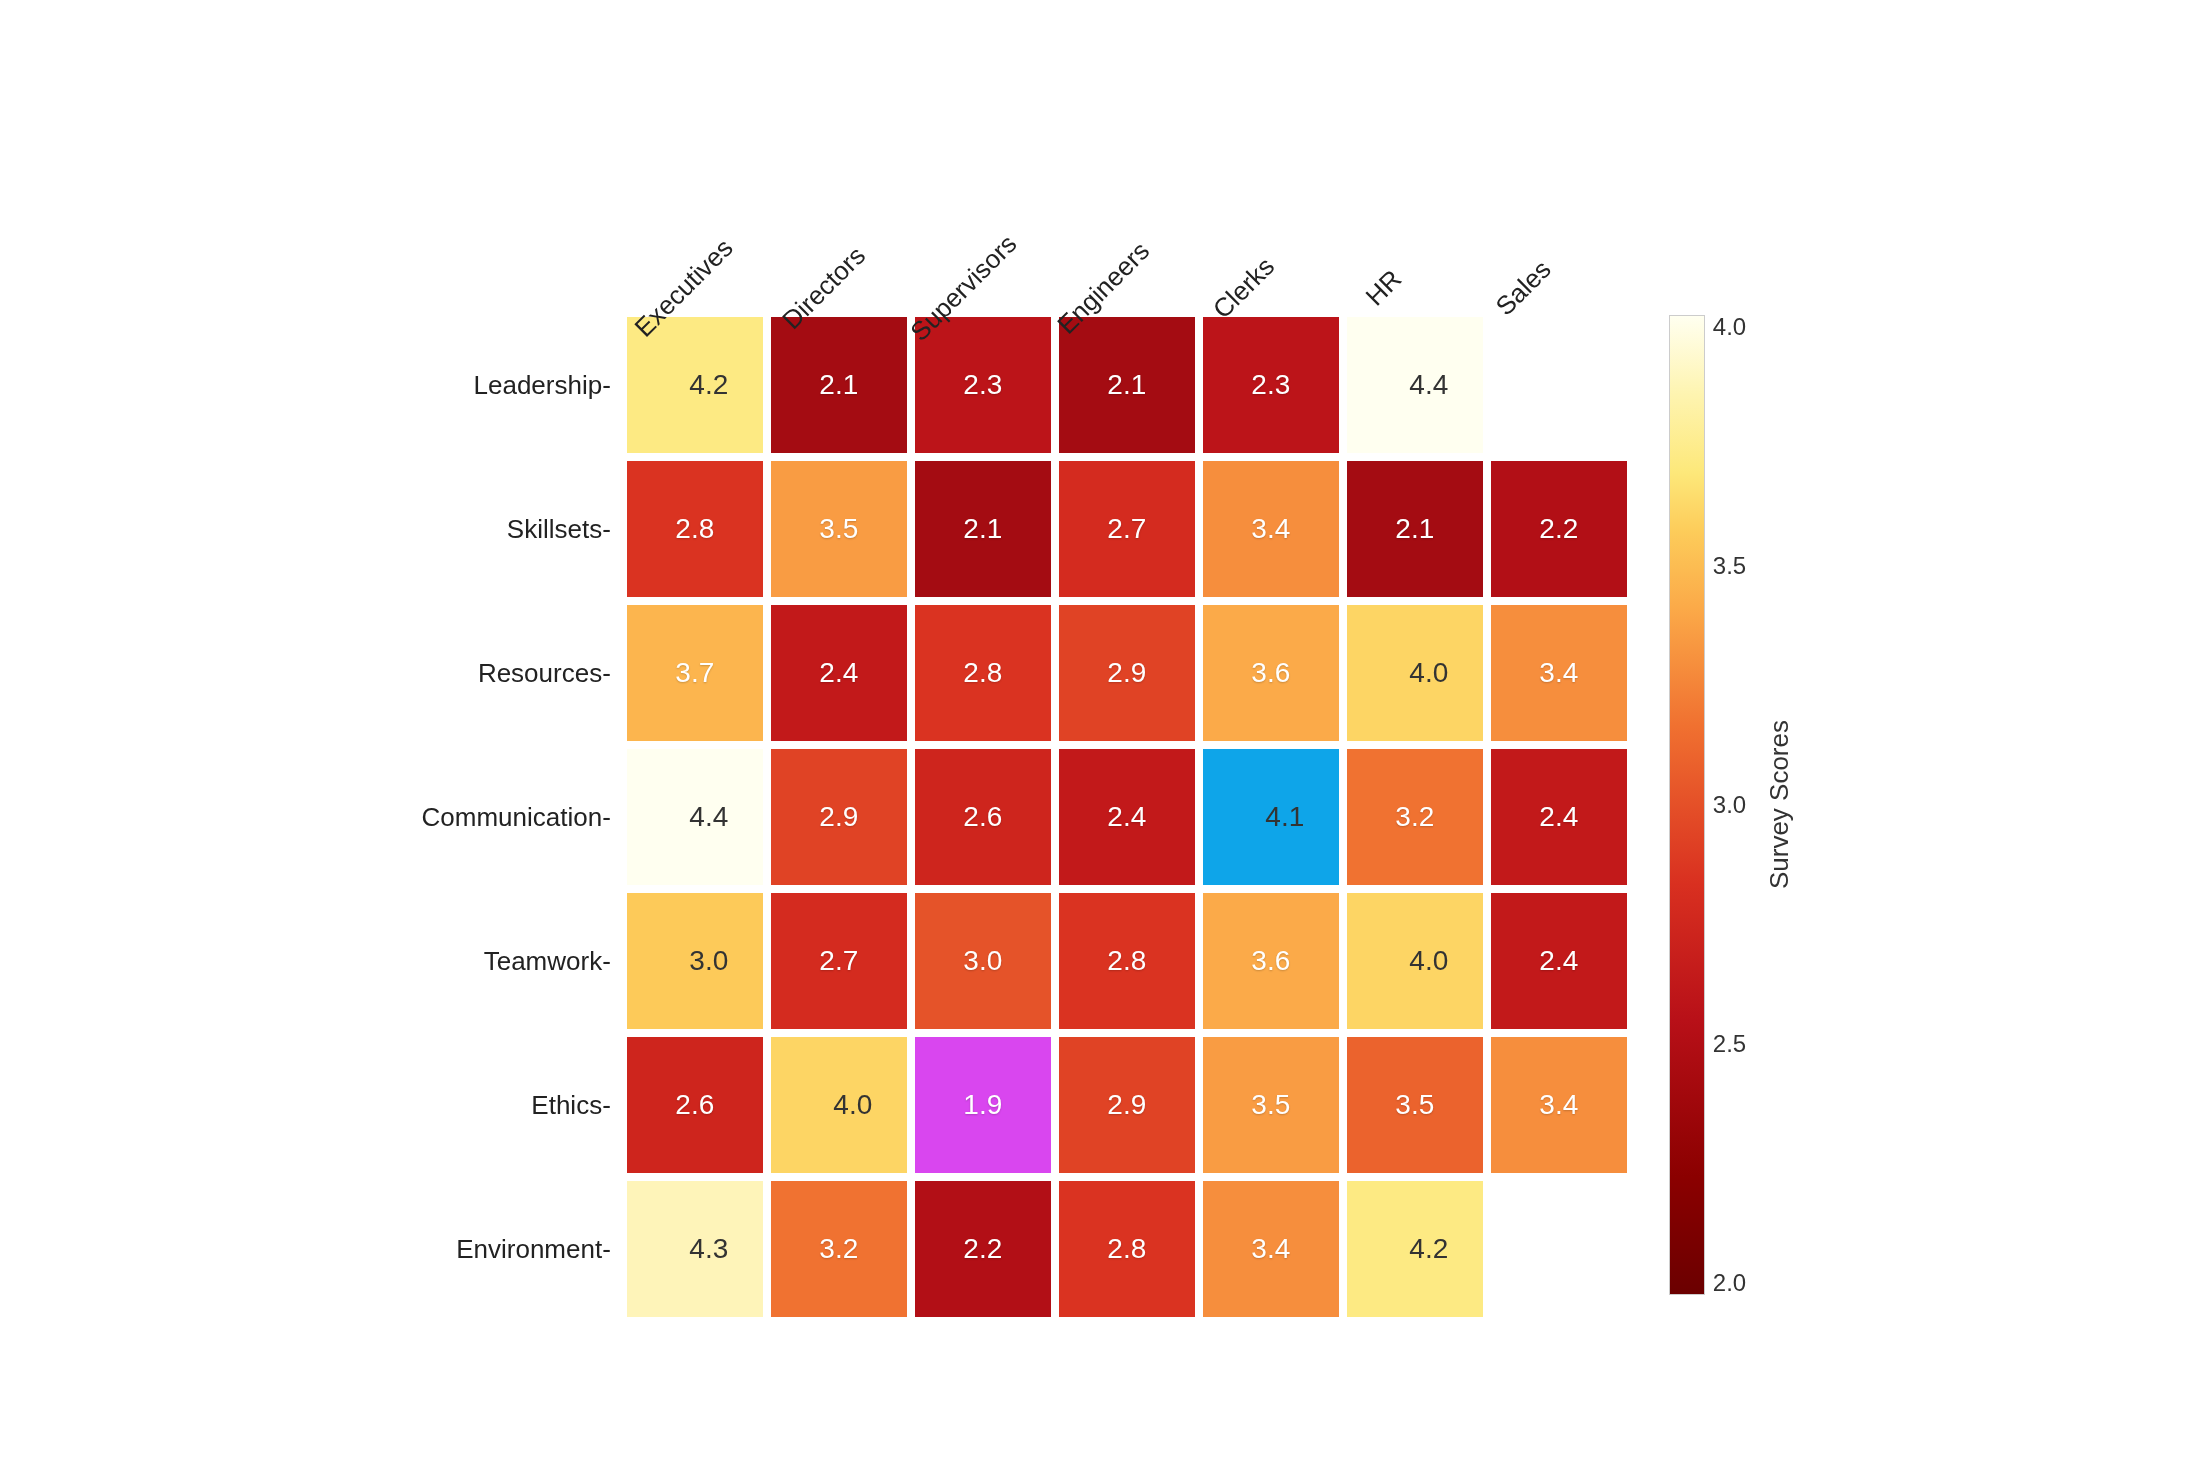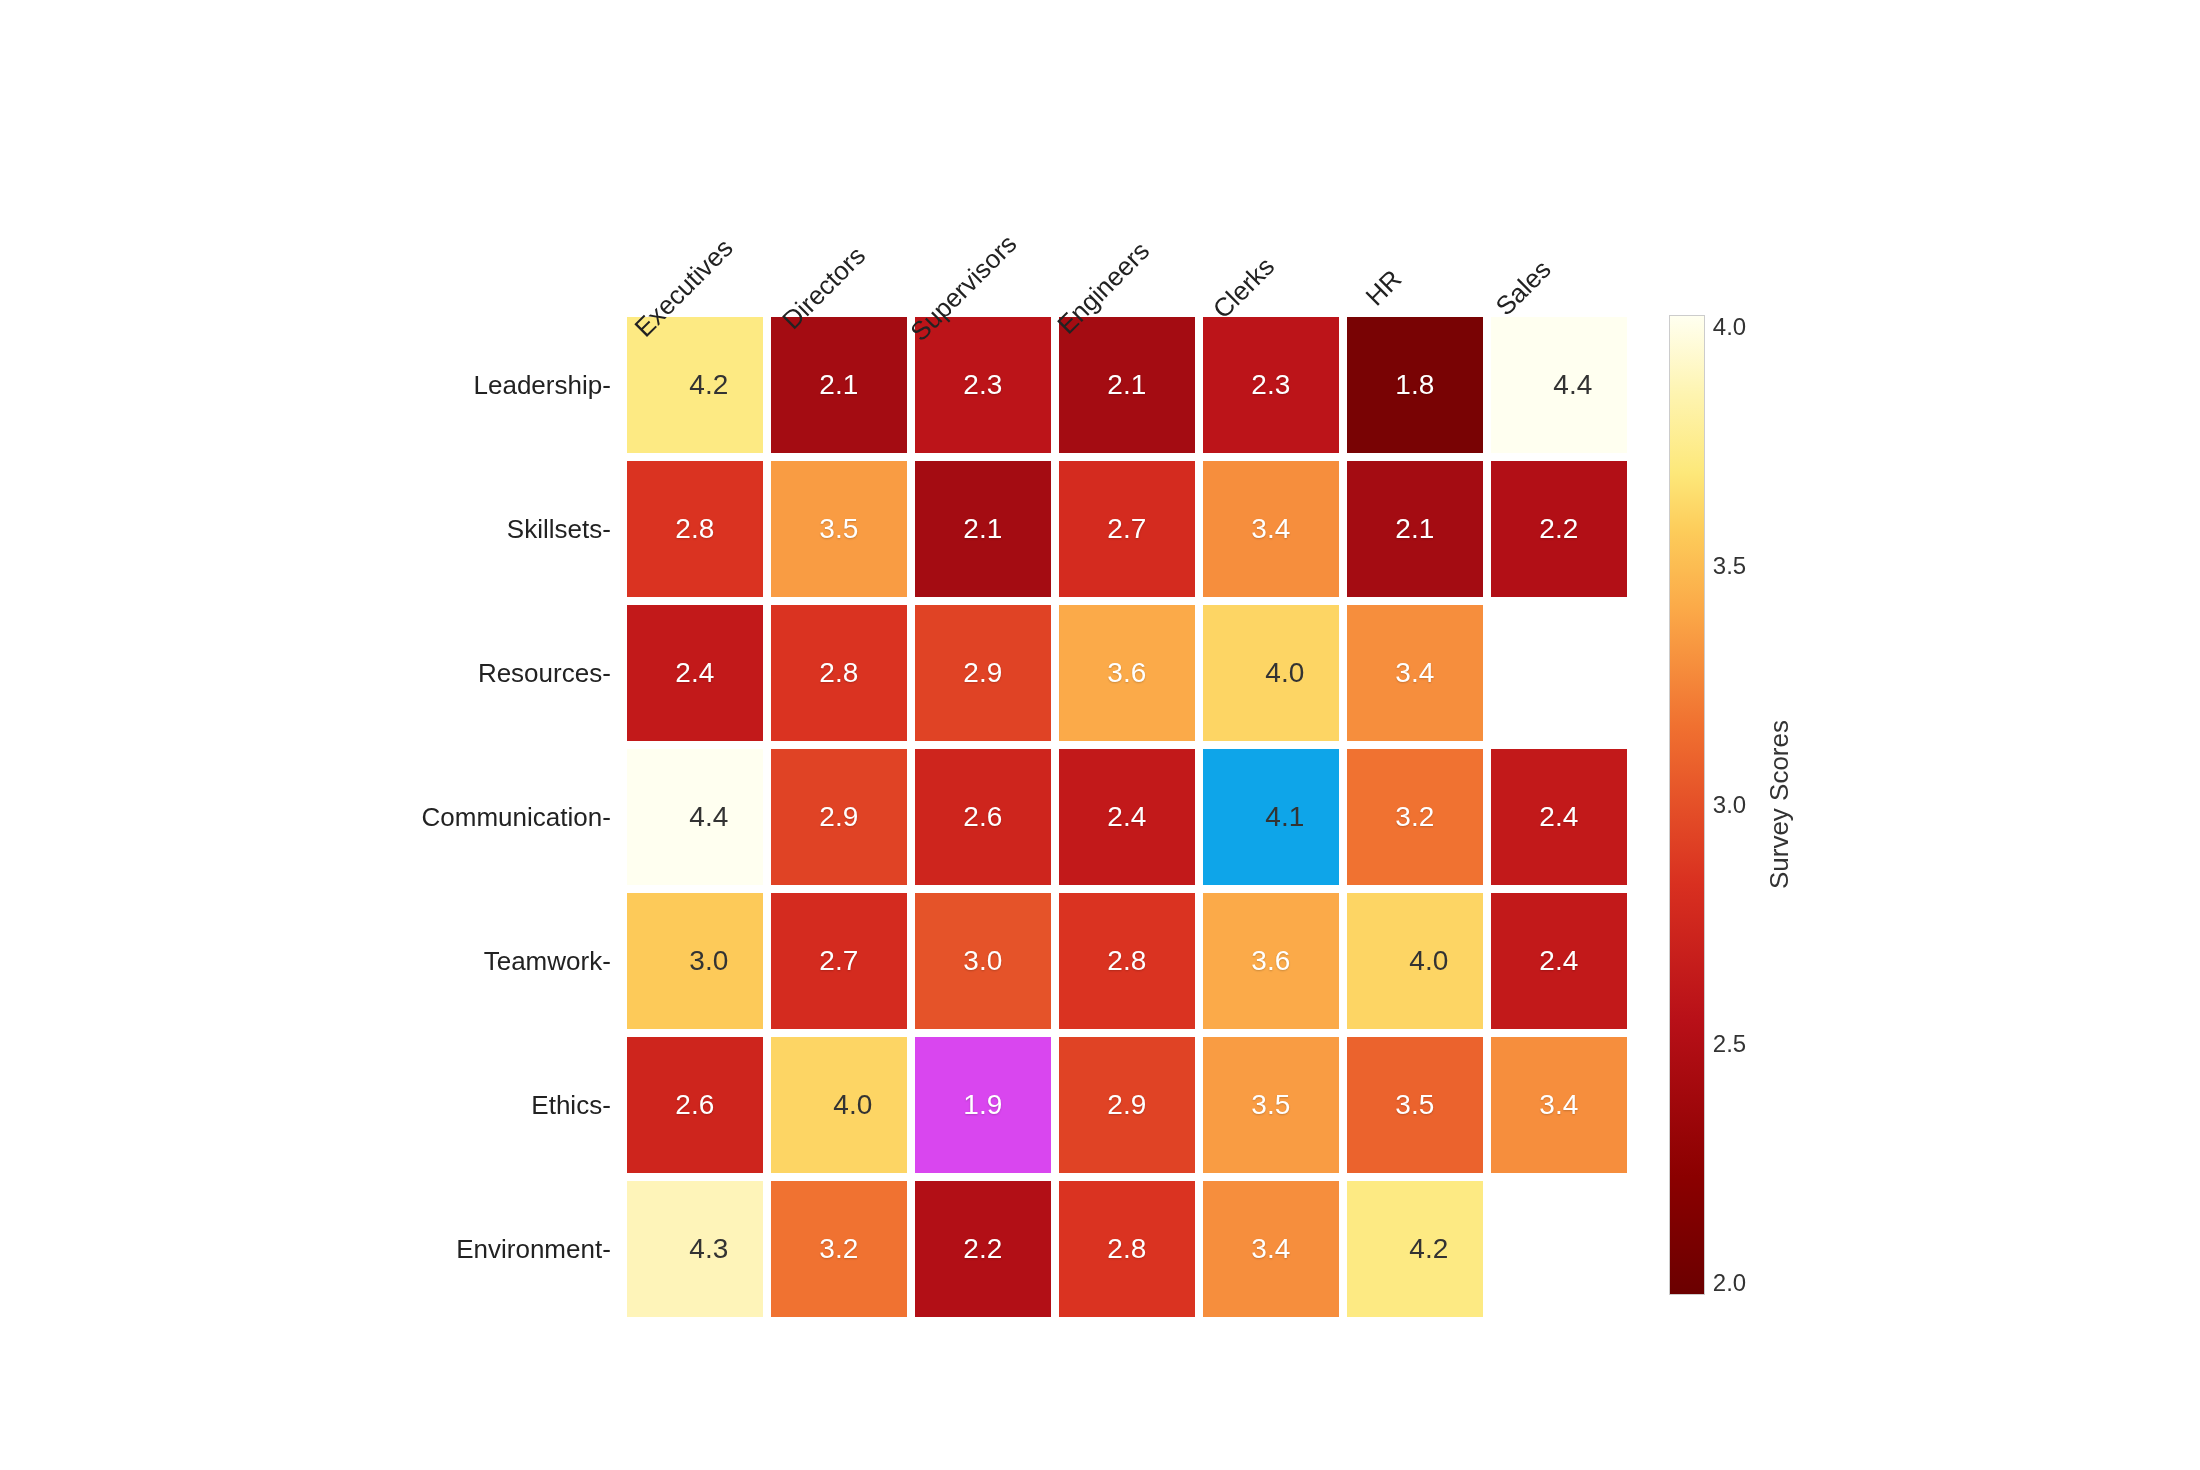--- a/index.html
+++ b/index.html
@@ -177,23 +177,20 @@
           </div>
           <div class="grid-cell" style="background-color: rgb(188, 20, 25);">
             <span class="cell-value ">2.3</span>
           </div>
           <div class="grid-cell" style="background-color: rgb(164, 12, 18);">
             <span class="cell-value ">2.1</span>
           </div>
           <div class="grid-cell" style="background-color: rgb(188, 20, 25);">
             <span class="cell-value ">2.3</span>
           </div>
-          <div class="grid-cell" style="background-color: rgb(121, 3, 4);">
-            <span class="cell-value ">1.8</span>
-          </div>
           <div class="grid-cell" style="background-color: rgb(255, 255, 240);">
             <span class="cell-value dark-text">4.4</span>
           </div>
         </div>
         <div class="grid-row">
           <div class="row-label">Skillsets-</div>
           <div class="grid-cell" style="background-color: rgb(218, 51, 33);">
             <span class="cell-value ">2.8</span>
           </div>
           <div class="grid-cell" style="background-color: rgb(249, 156, 67);">
@@ -210,20 +207,23 @@
           </div>
           <div class="grid-cell" style="background-color: rgb(164, 12, 18);">
             <span class="cell-value ">2.1</span>
           </div>
           <div class="grid-cell" style="background-color: rgb(178, 15, 22);">
             <span class="cell-value ">2.2</span>
           </div>
         </div>
         <div class="grid-row">
           <div class="row-label">Resources-</div>
+          <div class="grid-cell" style="background-color: rgb(252, 181, 78);">
+            <span class="cell-value ">3.7</span>
+          </div>
           <div class="grid-cell" style="background-color: rgb(194, 25, 26);">
             <span class="cell-value ">2.4</span>
           </div>
           <div class="grid-cell" style="background-color: rgb(218, 51, 33);">
             <span class="cell-value ">2.8</span>
           </div>
           <div class="grid-cell" style="background-color: rgb(224, 67, 37);">
             <span class="cell-value ">2.9</span>
           </div>
           <div class="grid-cell" style="background-color: rgb(251, 170, 73);">

